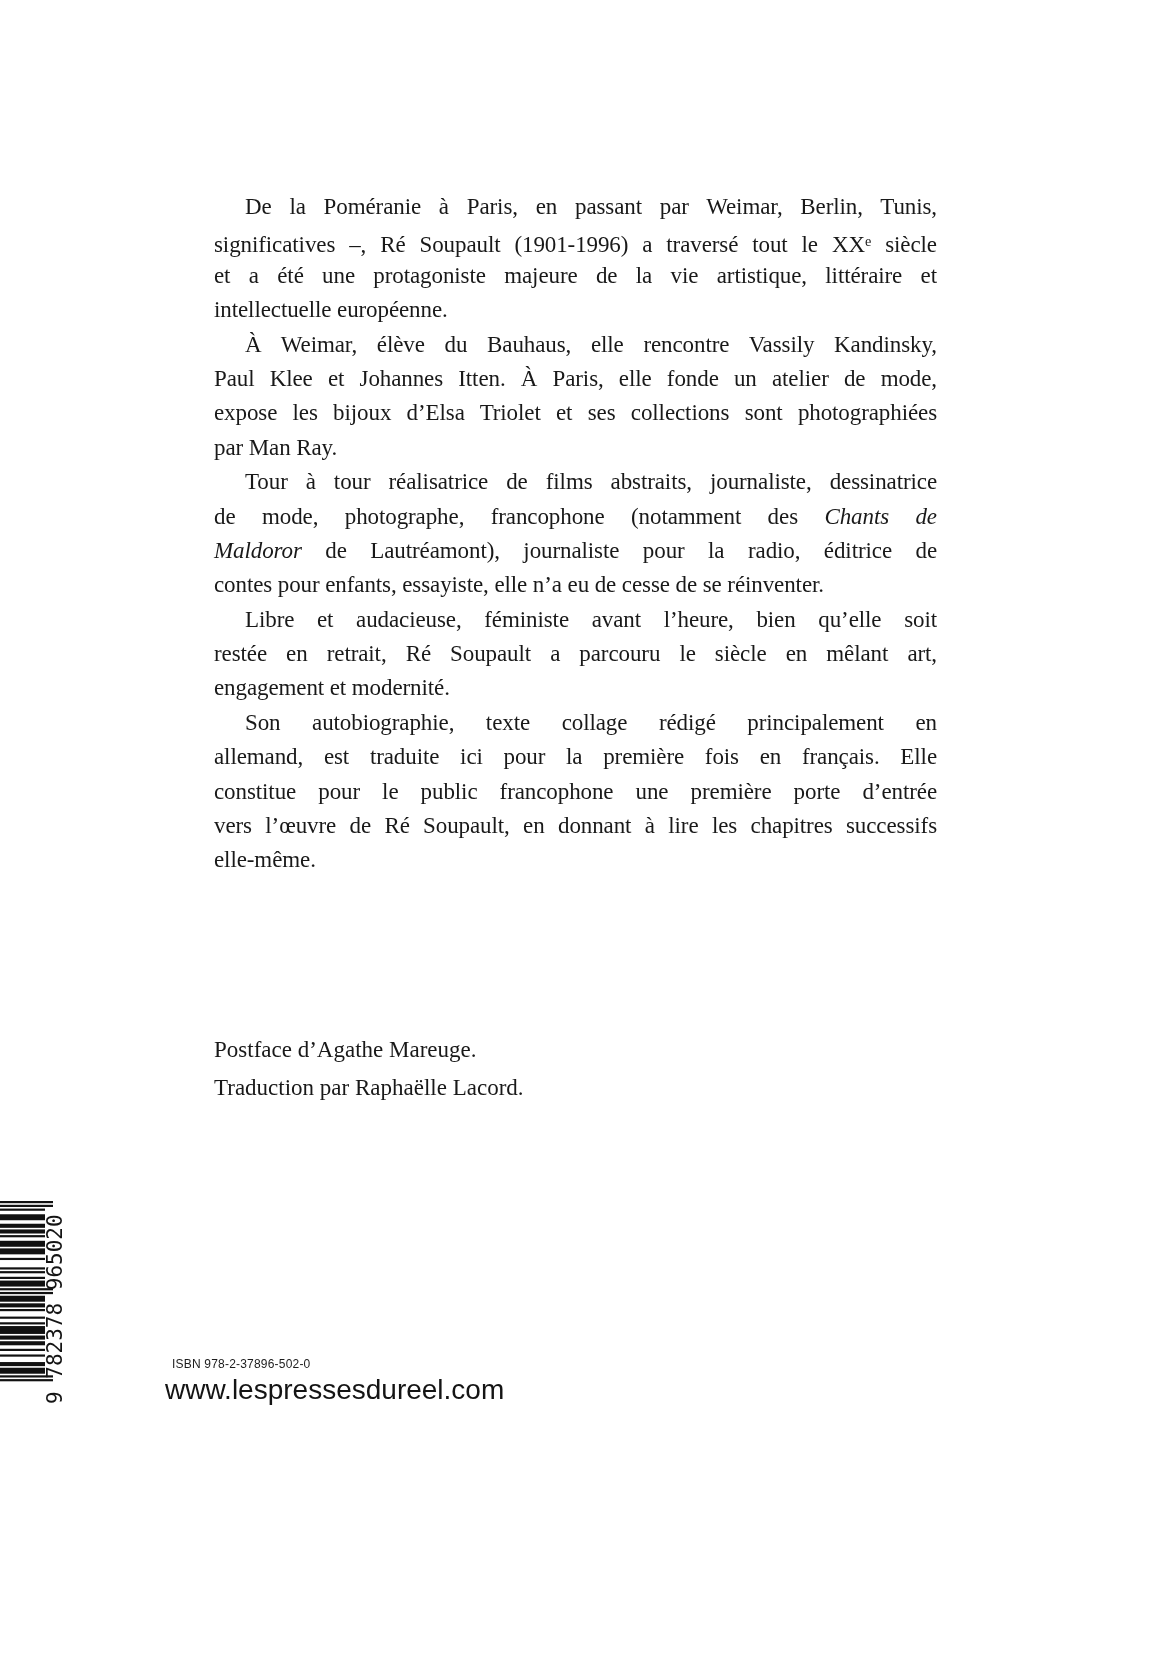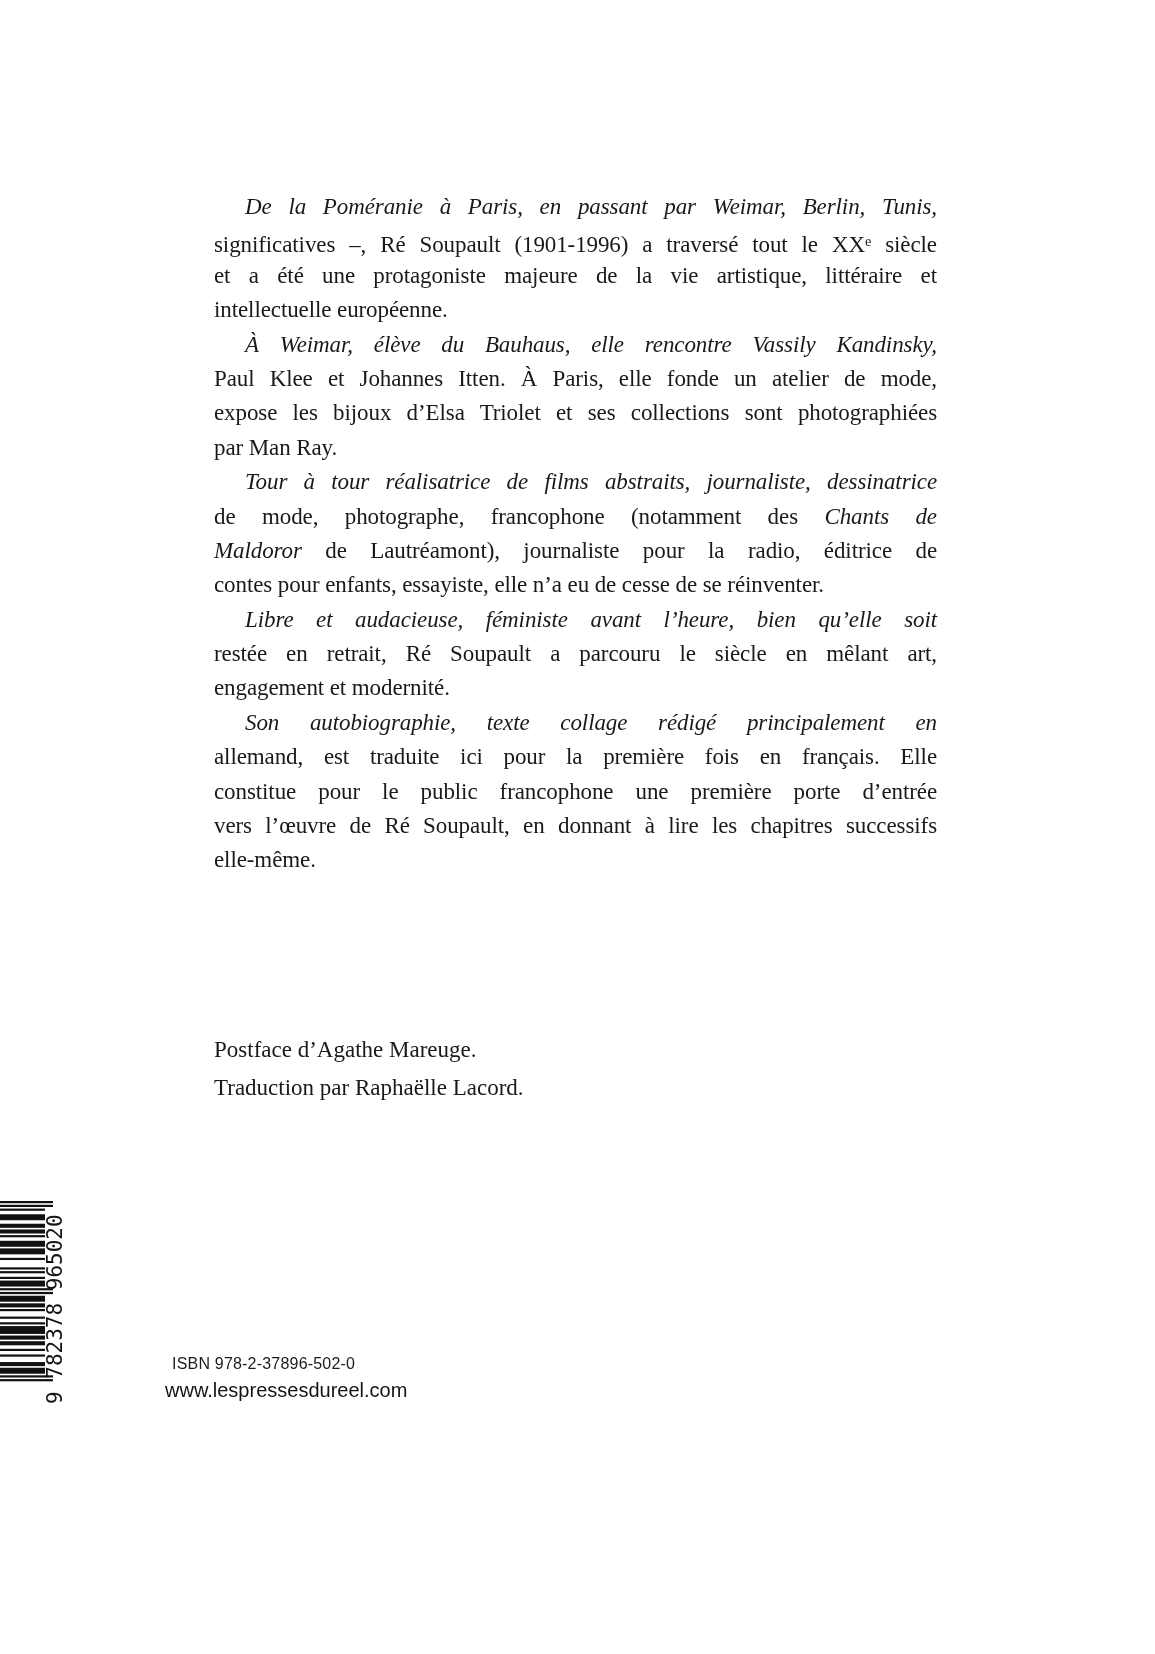--- a/index.html
+++ b/index.html
@@ -27,21 +27,20 @@
     text-align-last:justify;
     height:34.4px;
     overflow:visible;
     white-space:normal;
   }
   .line.last{
     text-align-last:left;
   }
   .line.indent{
     text-indent:31px;
-    font-style:italic;
   }
   .seg.italic{font-style:italic;}
   .seg.sup{
     font-size:0.62em;
     vertical-align:0.45em;
     letter-spacing:0;
   }
   
   .credits{
     position:absolute;
@@ -58,31 +57,31 @@
     top:1201px;
     width:66px;
     height:205px;
   }
   
   .isbn{
     position:absolute;
     left:172px;
     top:1352px;
     font-family:"Liberation Sans", sans-serif;
-    font-size:16px;
+    font-size:12px;
     line-height:24px;
     color:#1c1c1c;
     letter-spacing:0.2px;
   }
   .website{
     position:absolute;
     left:165px;
     top:1376px;
     font-family:"Liberation Sans", sans-serif;
-    font-size:20px;
+    font-size:28px;
     line-height:28px;
     color:#141414;
   }
 </style>
 </head>
 <body>
 
 <div class="page">
 
   <main class="synopsis" id="synopsis">

